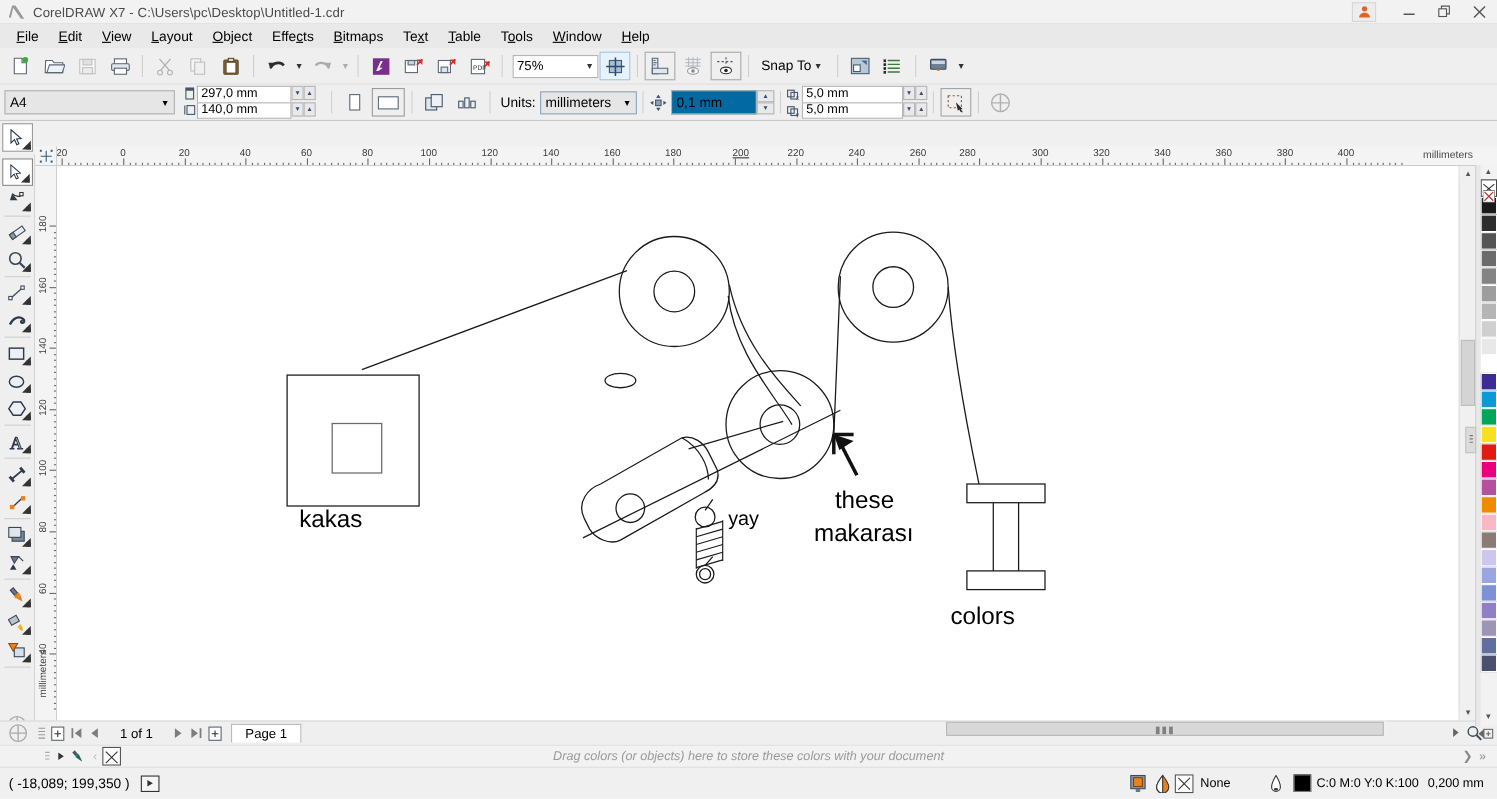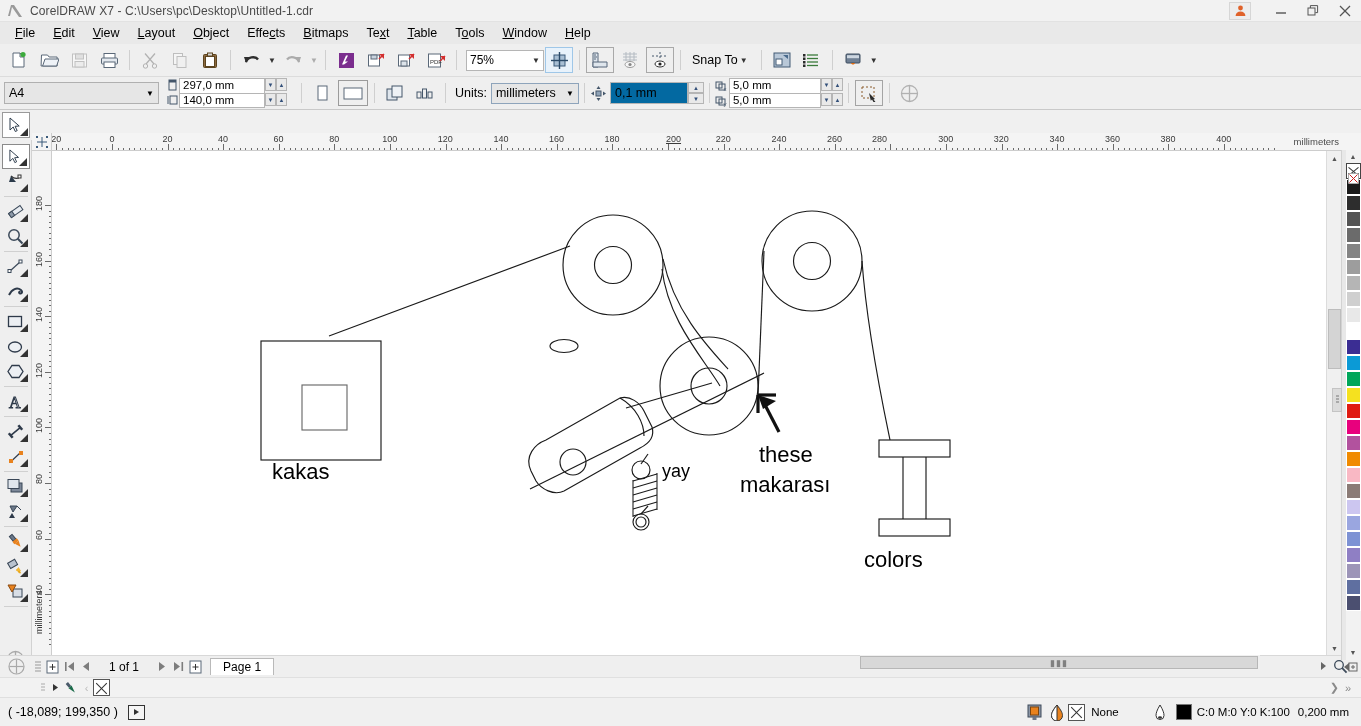--- a/index.html
+++ b/index.html
@@ -1242,20 +1242,21 @@
       </svg>
   </div>
   <div style="position:absolute;left:1331px;top:657px;width:18px;height:18px;display:flex;align-items:center;justify-content:center;">
     <svg width="15" height="15" viewBox="0 0 15 15">
         <circle cx="6" cy="6" r="4.3" fill="none" stroke="#3c4a5a" stroke-width="1.3"></circle>
         <line x1="9.2" y1="9.2" x2="13.6" y2="13.6" stroke="#3c4a5a" stroke-width="1.8"></line>
       </svg>
   </div>
 
   <div class="palettebar">
+    <div class="pb-hint">Drag colors (or objects) here to store these colors with your document</div>
     <div class="pb-left">
       <div style="width:10px;display:flex;flex-direction:column;align-items:center;">
         <svg width="6" height="14">
             <g stroke="#aaa">
               <line x1="1" y1="3" x2="5" y2="3"></line>
               <line x1="1" y1="6" x2="5" y2="6"></line>
               <line x1="1" y1="9" x2="5" y2="9"></line>
             </g>
           </svg>
       </div>

